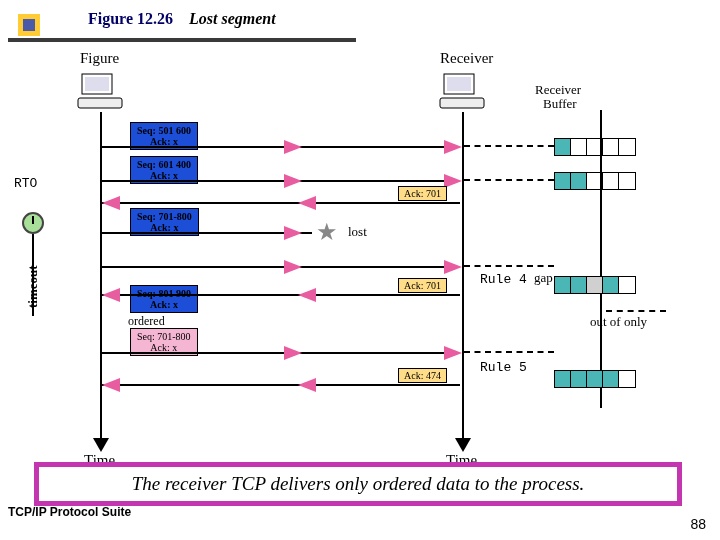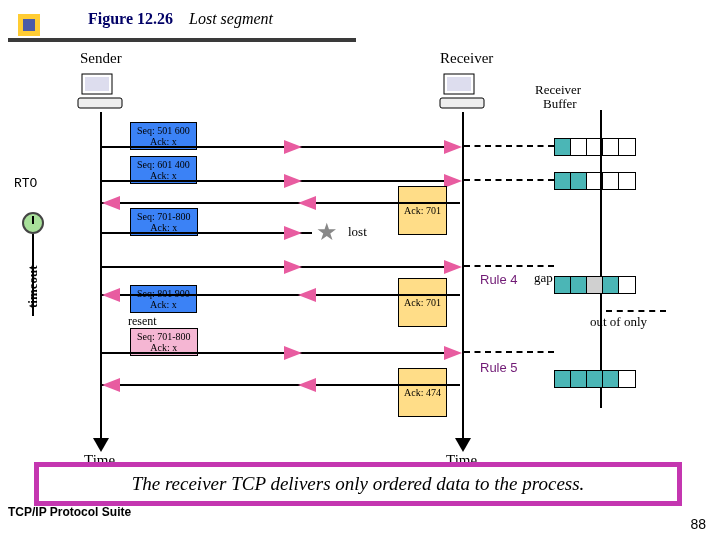--- a/index.html
+++ b/index.html
@@ -1,68 +1,68 @@
 <!DOCTYPE html>
 <html><head>
 <meta charset="utf-8">
 <style>
   * { box-sizing: border-box; margin: 0; padding: 0; }
   body { width: 720px; height: 540px; font-family: "Times New Roman", serif; background: #fff; position: relative; overflow: hidden; }
   .slide-bullet { position: absolute; left: 18px; top: 14px; width: 22px; height: 22px; background: #ffcc33; }
   .slide-bullet::after { content: ""; position: absolute; left: 5px; top: 5px; width: 12px; height: 12px; background: #4a5aa8; }
   .fig-title { position: absolute; left: 88px; top: 10px; font-size: 16px; }
   .fig-num { font-weight: bold; color: #000066; }
-  .fig-name { font-style: italic; font-weight: normal; }
+  .fig-name { font-style: italic; font-weight: bold; }
   .hrline { position: absolute; left: 8px; top: 38px; height: 4px; background: #3a3a3a; }
   .diagram { position: absolute; left: 20px; top: 50px; width: 680px; height: 400px; }
   .computer { position: absolute; }
   .computer svg { display: block; }
   .lifeline { position: absolute; width: 2px; background: #000; }
   .endlabel { position: absolute; font-family: "Times New Roman", serif; font-size: 15px; text-align: center; }
   .msgbox { position: absolute; font-size: 10px; padding: 2px 6px; border: 1px solid #000; text-align: center; line-height: 1.1; }
-  .msgblue { background: #3b82f6; }
+  .msgblue { background: #1d4ed8; font-weight: bold; }
   .msgpink { background: #f5b6d3; }
-  .ackbox { position: absolute; font-size: 10px; padding: 18px 5px; border: 1px solid #000; background: #ffdd88; }
+  .ackbox { position: absolute; font-size: 10px; padding: 1px 5px; border: 1px solid #000; background: #ffdd88; }
   .arrow-line { position: absolute; height: 2px; background: #000; }
   .arrow-head { position: absolute; width: 0; height: 0; }
   .arrow-r { border-left: 18px solid #e85ca0; border-top: 7px solid transparent; border-bottom: 7px solid transparent; }
   .arrow-l { border-right: 18px solid #e85ca0; border-top: 7px solid transparent; border-bottom: 7px solid transparent; }
   .dash-h { position: absolute; border-top: 2px dashed #000; height: 0; }
   .buffer { position: absolute; display: flex; border: 1px solid #000; }
   .cell { width: 16px; height: 16px; border-right: 1px solid #000; }
   .cell:last-child { border-right: none; }
   .cell.filled { background: #4bb6b6; }
   .cell.gap { background: #d0d0d0; }
   .buf-line { position: absolute; width: 2px; background: #000; }
   .side-label { position: absolute; font-size: 13px; font-family: "Times New Roman", serif; }
   .rto-label { position: absolute; font-size: 13px; font-family: Liberation Mono, monospace; }
   .timer { position: absolute; width: 22px; height: 22px; border: 2px solid #444; border-radius: 50%; background: #a8e09a; }
   .timer::after { content: ""; position: absolute; left: 8px; top: 2px; width: 2px; height: 8px; background: #000; }
   .timeout-label { position: absolute; font-size: 13px; transform: rotate(-90deg); transform-origin: left top; font-weight: bold; }
   .timeout-arrow { position: absolute; width: 2px; background: #000; }
   .star { position: absolute; font-size: 24px; color: #888; }
-  .rule { color: #701a75; font-family: Liberation Sans, sans-serif; }
+  .rule { color: #000000; font-family: Liberation Mono, monospace; }
   .caption-box { position: absolute; left: 34px; top: 462px; width: 648px; padding: 6px 10px; border: 5px solid #c436b0; font-family: "Times New Roman", serif; font-size: 19px; font-style: italic; text-align: center; }
   .footer-left { position: absolute; left: 8px; bottom: 21px; font-family: Arial, sans-serif; font-weight: bold; font-size: 12px; }
   .footer-right { position: absolute; right: 14px; bottom: 8px; font-family: Arial, sans-serif; font-size: 14px; }
 </style>
 </head>
 <body>
 
 <div class="slide-bullet"></div>
 <div class="fig-title">
   <span class="fig-num">Figure 12.26</span>
   &nbsp;&nbsp;
   <span class="fig-name">Lost segment</span>
 </div>
 <div class="hrline" style="width:348px;"></div>
 
 <div class="diagram">
 
-  <div class="endlabel" style="left:60px; top:0;">Sender</div>
+  <div class="endlabel" style="left:60px; top:0;">Figure</div>
   <div class="endlabel" style="left:420px; top:0;">Receiver</div>
 
   <div class="computer" style="left:56px; top:22px;">
     <svg width="50" height="40" viewBox="0 0 50 40">
         <rect x="6" y="2" width="30" height="20" fill="#fff" stroke="#000"></rect>
         <rect x="9" y="5" width="24" height="14" fill="#dde"></rect>
         <rect x="2" y="26" width="44" height="10" rx="2" fill="#eee" stroke="#000"></rect>
       </svg>
   </div>
   <div class="computer" style="left:418px; top:22px;">
@@ -150,21 +150,21 @@
 
   <div class="side-label rule" style="left:460px; top:222px;">Rule 4</div>
   <div class="ackbox" style="left:378px; top:228px;">Ack: 701</div>
   <div class="arrow-line" style="left:82px; top:244px; width:358px;"></div>
   <div class="arrow-head arrow-l" style="left:278px; top:238px;"></div>
   <div class="arrow-head arrow-l" style="left:82px; top:238px;"></div>
 
   <div class="dash-h" style="left:586px; top:260px; width:60px;"></div>
   <div class="side-label" style="left:570px; top:264px;">out of only</div>
 
-  <div class="side-label" style="left:108px; top:264px; font-size:12px;">resent</div>
+  <div class="side-label" style="left:108px; top:264px; font-size:12px;">ordered</div>
   <div class="msgbox msgpink" style="left:110px; top:278px;">
     <div>Seq: 701-800</div>
     <div>Ack: x</div>
   </div>
   <div class="arrow-line" style="left:82px; top:302px; width:345px;"></div>
   <div class="arrow-head arrow-r" style="left:264px; top:296px;"></div>
   <div class="arrow-head arrow-r" style="left:424px; top:296px;"></div>
   <div class="dash-h" style="left:444px; top:301px; width:90px;"></div>
   <div class="buffer" style="left:534px; top:320px;">
     <div class="cell filled"></div>

